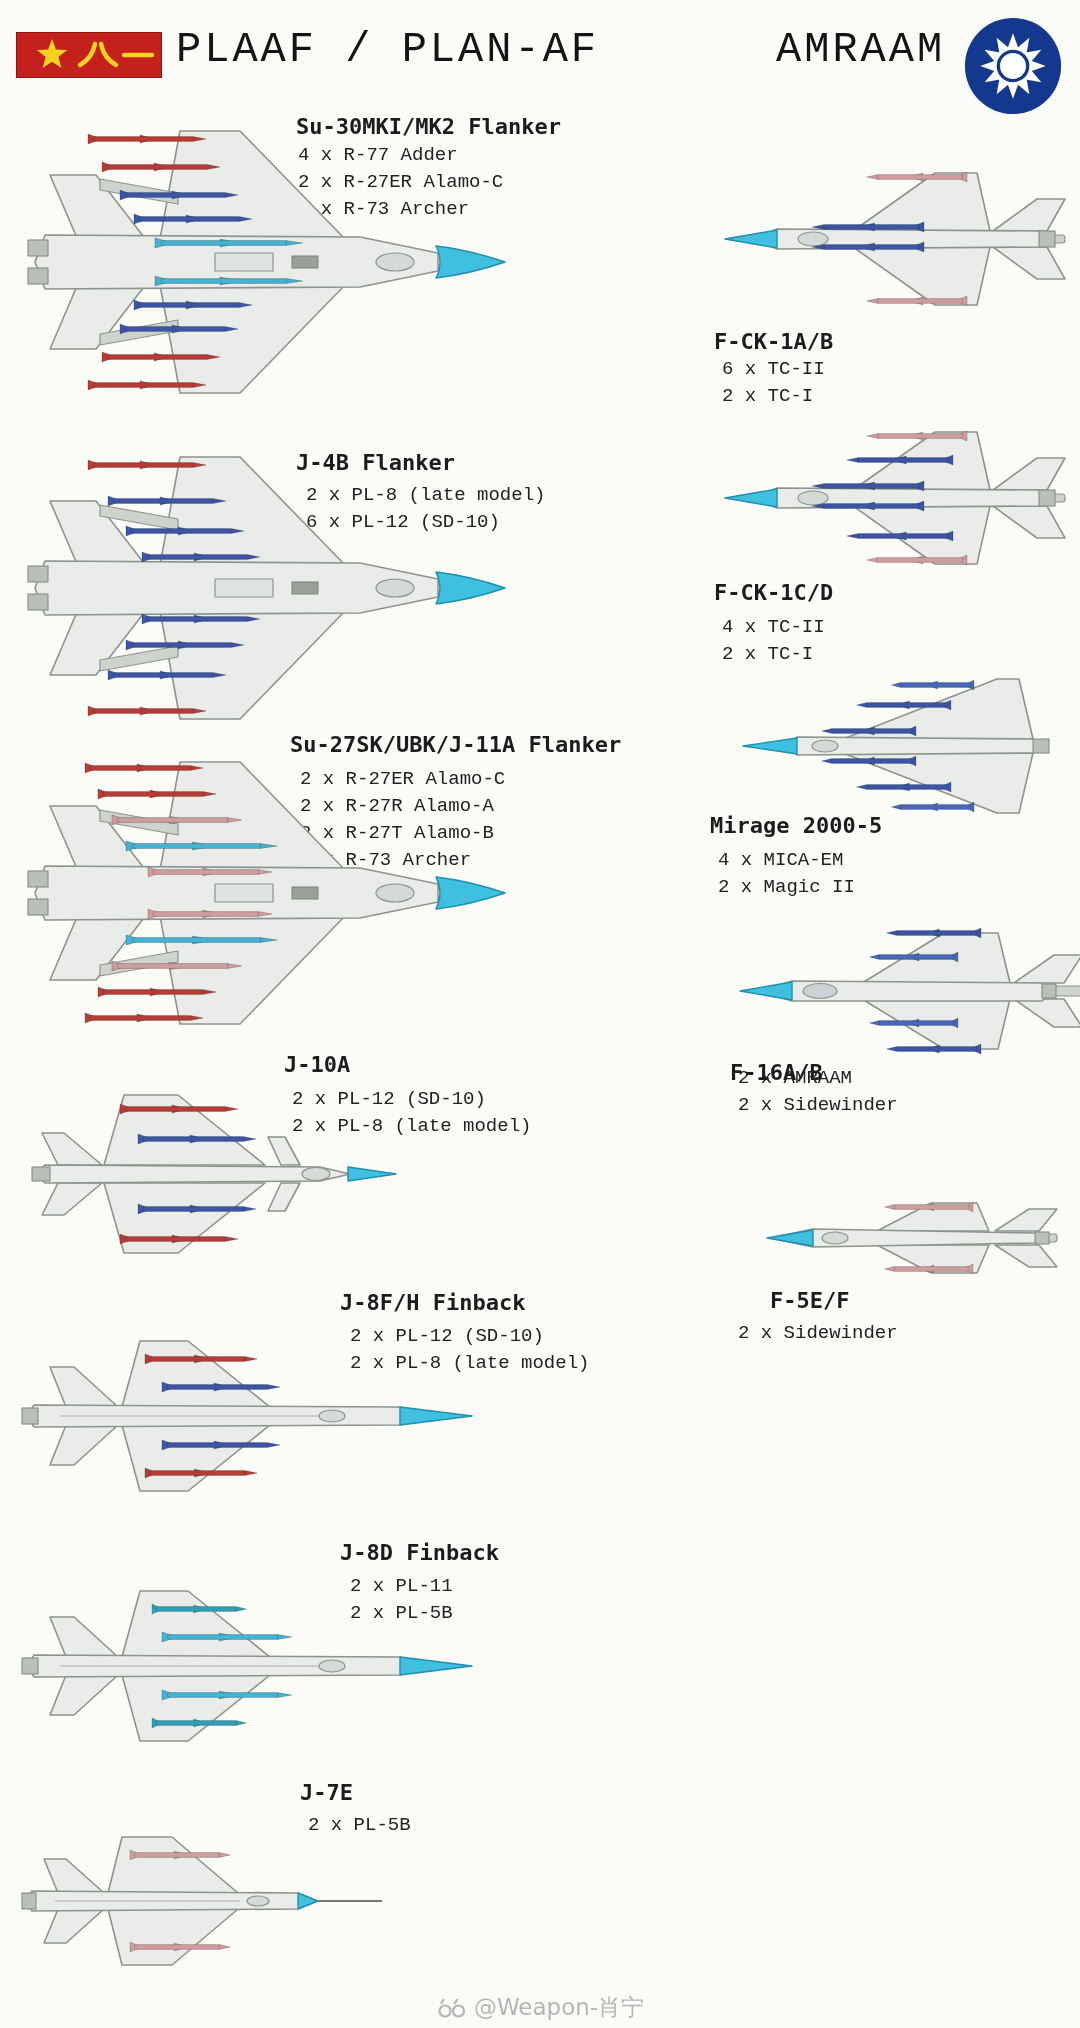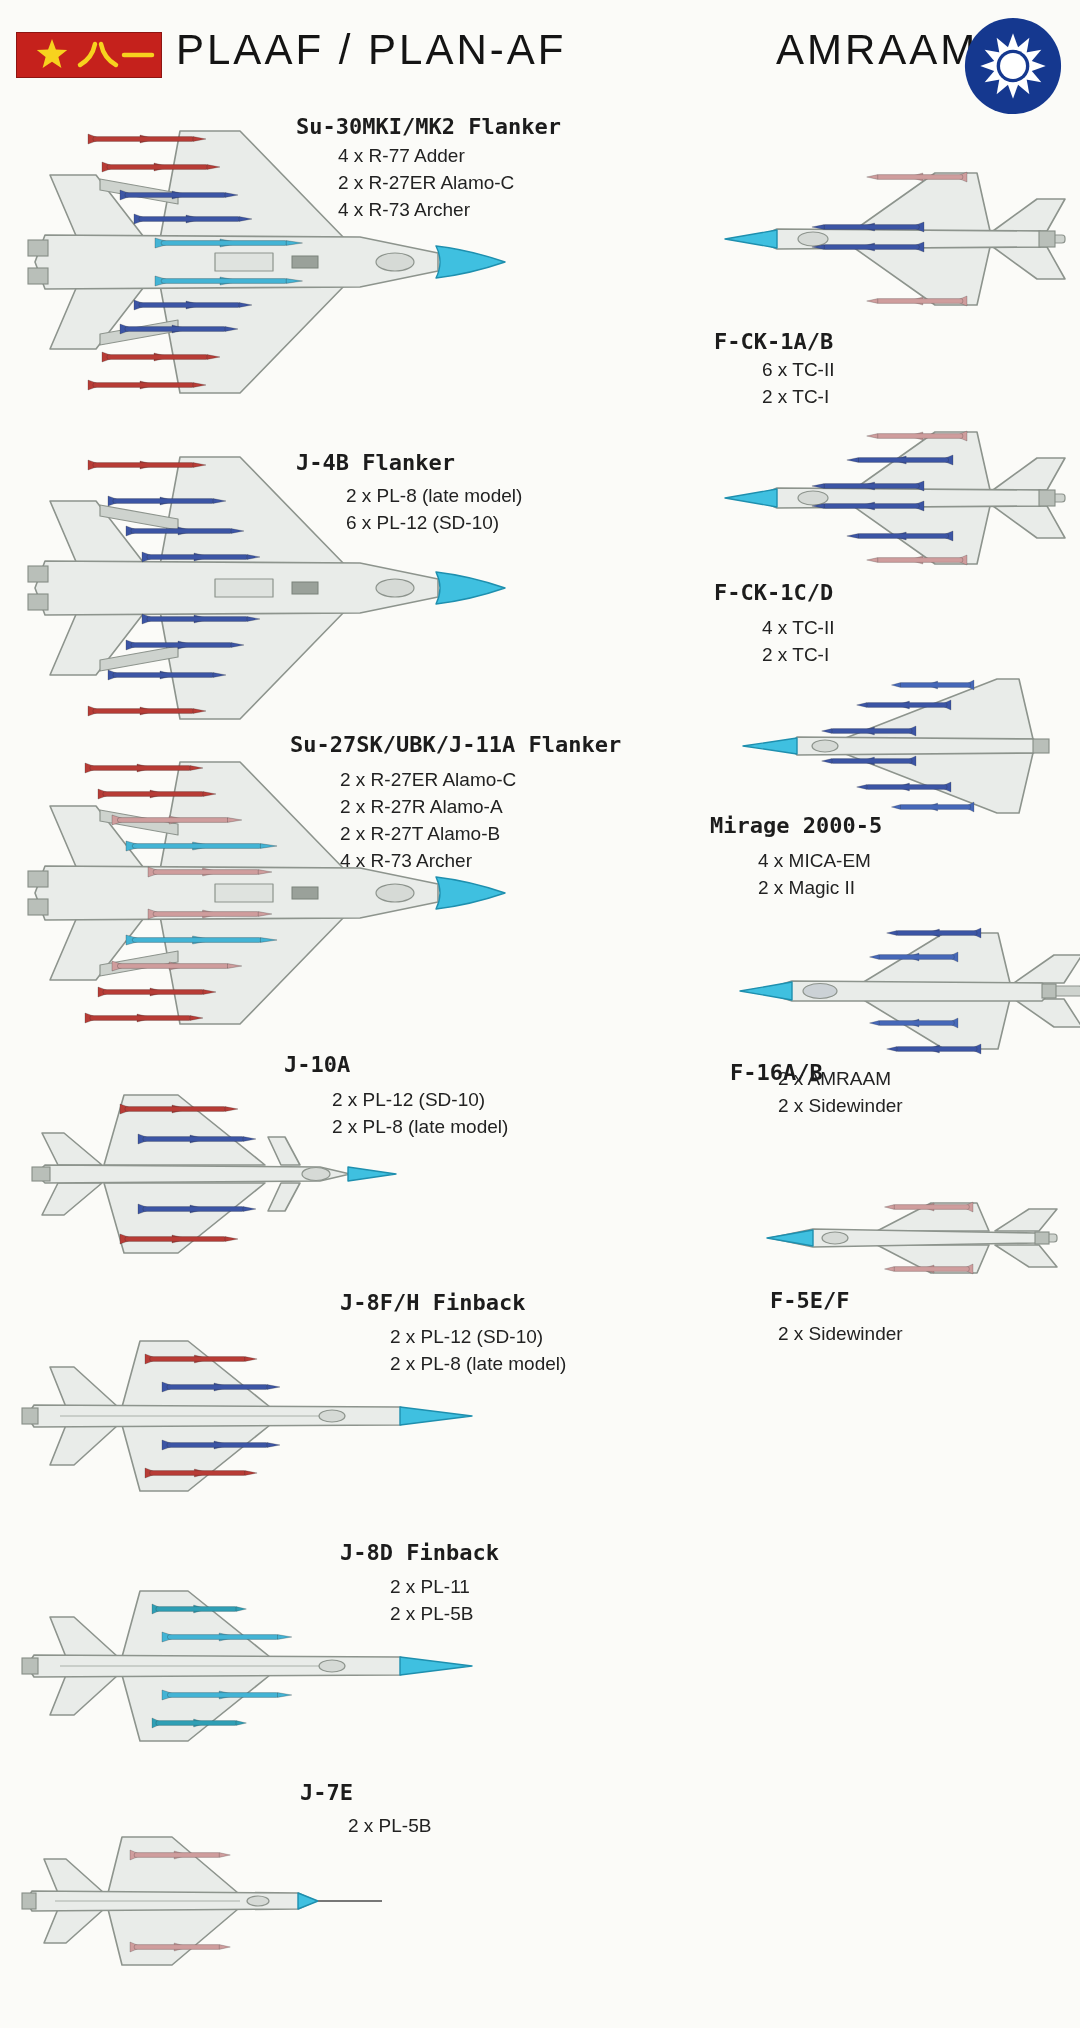--- a/index.html
+++ b/index.html
@@ -1,23 +1,23 @@
 <!DOCTYPE html>
 <html><head>
 <meta charset="utf-8">
 <style>
   html,body{margin:0;padding:0;background:#fbfbf8;}
   #canvas{position:relative;width:1080px;height:2028px;background:#fbfbf8;overflow:hidden;
           font-family:"DejaVu Sans Mono",monospace;}
-  .hdr-title{position:absolute;font-family:Liberation Sans, sans-serif;font-size:42px;
+  .hdr-title{position:absolute;font-family:Liberation Mono, monospace;font-size:42px;
              font-weight:400;color:#141414;letter-spacing:3px;white-space:nowrap;}
   .ac-title{position:absolute;font-family:"DejaVu Sans Mono",monospace;font-weight:bold;
             font-size:22px;color:#1c1c1c;white-space:nowrap;}
-  .loadout{position:absolute;font-family:Liberation Sans, sans-serif;font-size:19px;
-           color:#222;white-space:nowrap;margin-left:40px;}
+  .loadout{position:absolute;font-family:Liberation Mono, monospace;font-size:19px;
+           color:#222;white-space:nowrap;}
   .loadout .line{height:27px;line-height:27px;}
   .plane{position:absolute;}
   .flagbox{position:absolute;}
   
   .body{fill:#e9ece9;stroke:#8d948d;stroke-width:1.6;stroke-linejoin:round;}
   .lite{fill:#dfe3df;stroke:#8d948d;stroke-width:1.2;stroke-linejoin:round;}
   .vt{fill:#ced3ce;stroke:#8d948d;stroke-width:1.2;stroke-linejoin:round;}
   .dark{fill:#b9bfb9;stroke:#868d86;stroke-width:1.1;}
   .dark2{fill:#9aa19a;stroke:#7b827b;stroke-width:1;}
   .nose{fill:#3fc0e0;stroke:#1e8fae;stroke-width:1.4;stroke-linejoin:round;}
@@ -410,14 +410,21 @@
           <use href="#msl-l" transform="translate(168,100) scale(0.75,1)" color="#cf9d9d"></use>
         </g>
       </svg>
       <div class="ac-title" style="left:770px;top:1288px">F-5E/F</div>
       <div class="loadout" style="left:738px;top:1320px">
         <div class="line">2 x Sidewinder</div>
       </div>
     </section>
   </div>
 
+  <div id="footer">
+    <svg width="30" height="22" viewBox="0 0 30 22">
+      <circle cx="9" cy="14" r="5.5" fill="none" stroke="#b5b5b5" stroke-width="2.2"></circle>
+      <circle cx="22.5" cy="14" r="5.5" fill="none" stroke="#b5b5b5" stroke-width="2.2"></circle>
+      <path d="M5,7 L8,2 M18.5,7 L21.5,2" stroke="#b5b5b5" stroke-width="2.2" fill="none"></path>
+    </svg><span>@Weapon-肖宁</span>
+  </div>
 
 </div>
 
 </body></html>

